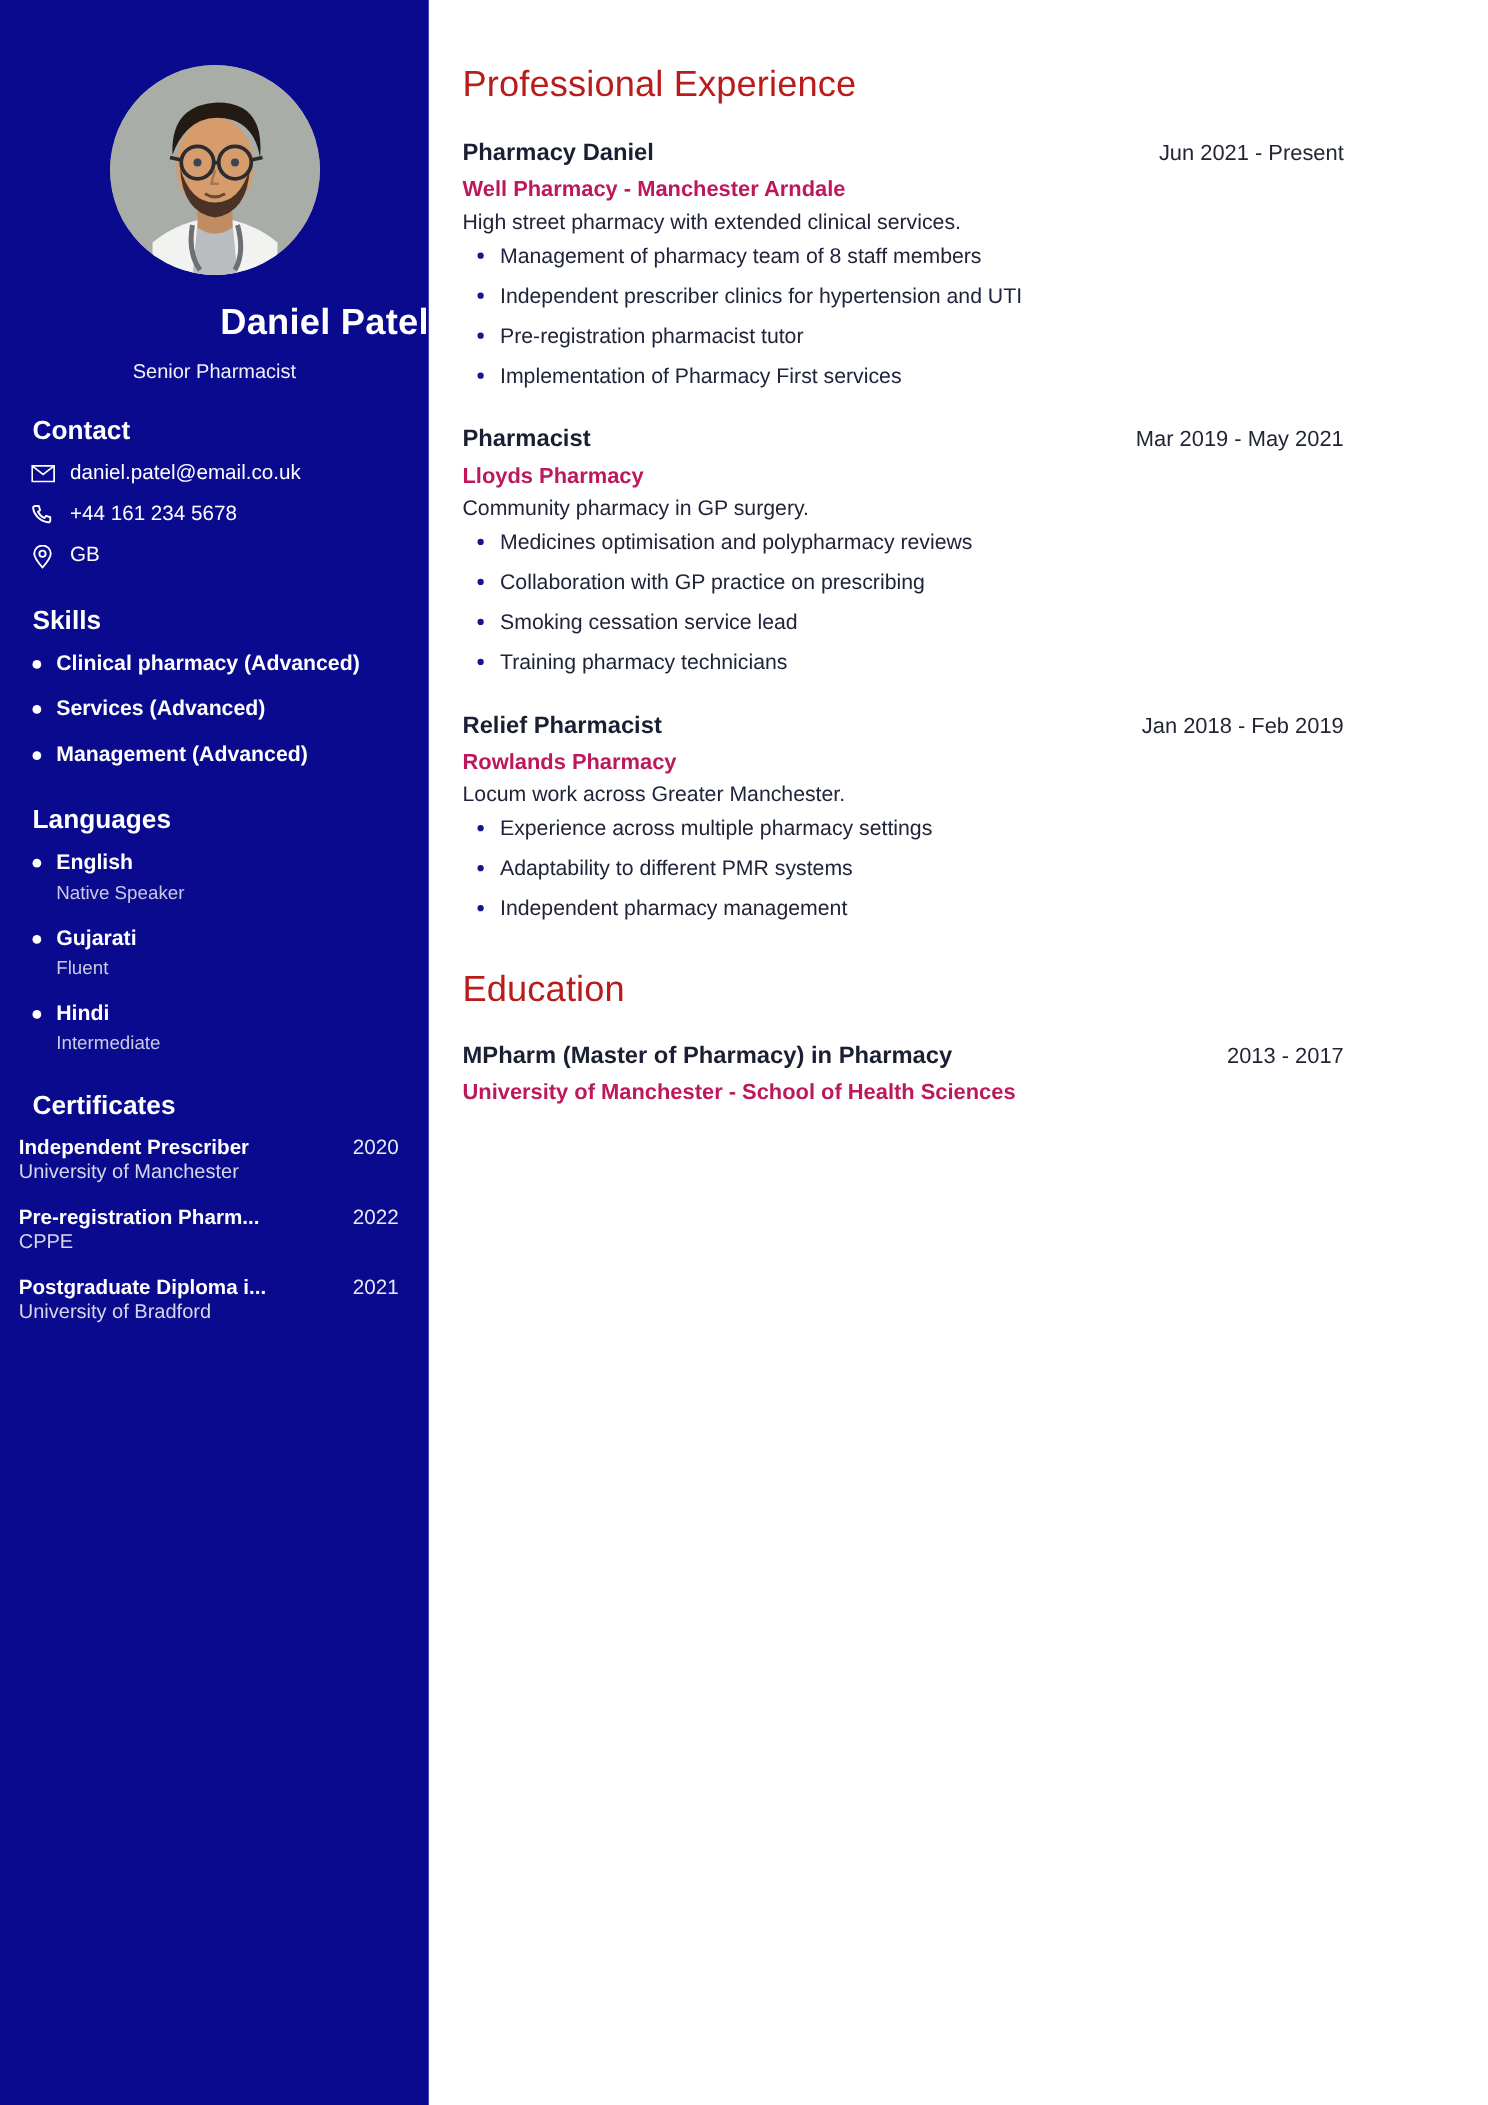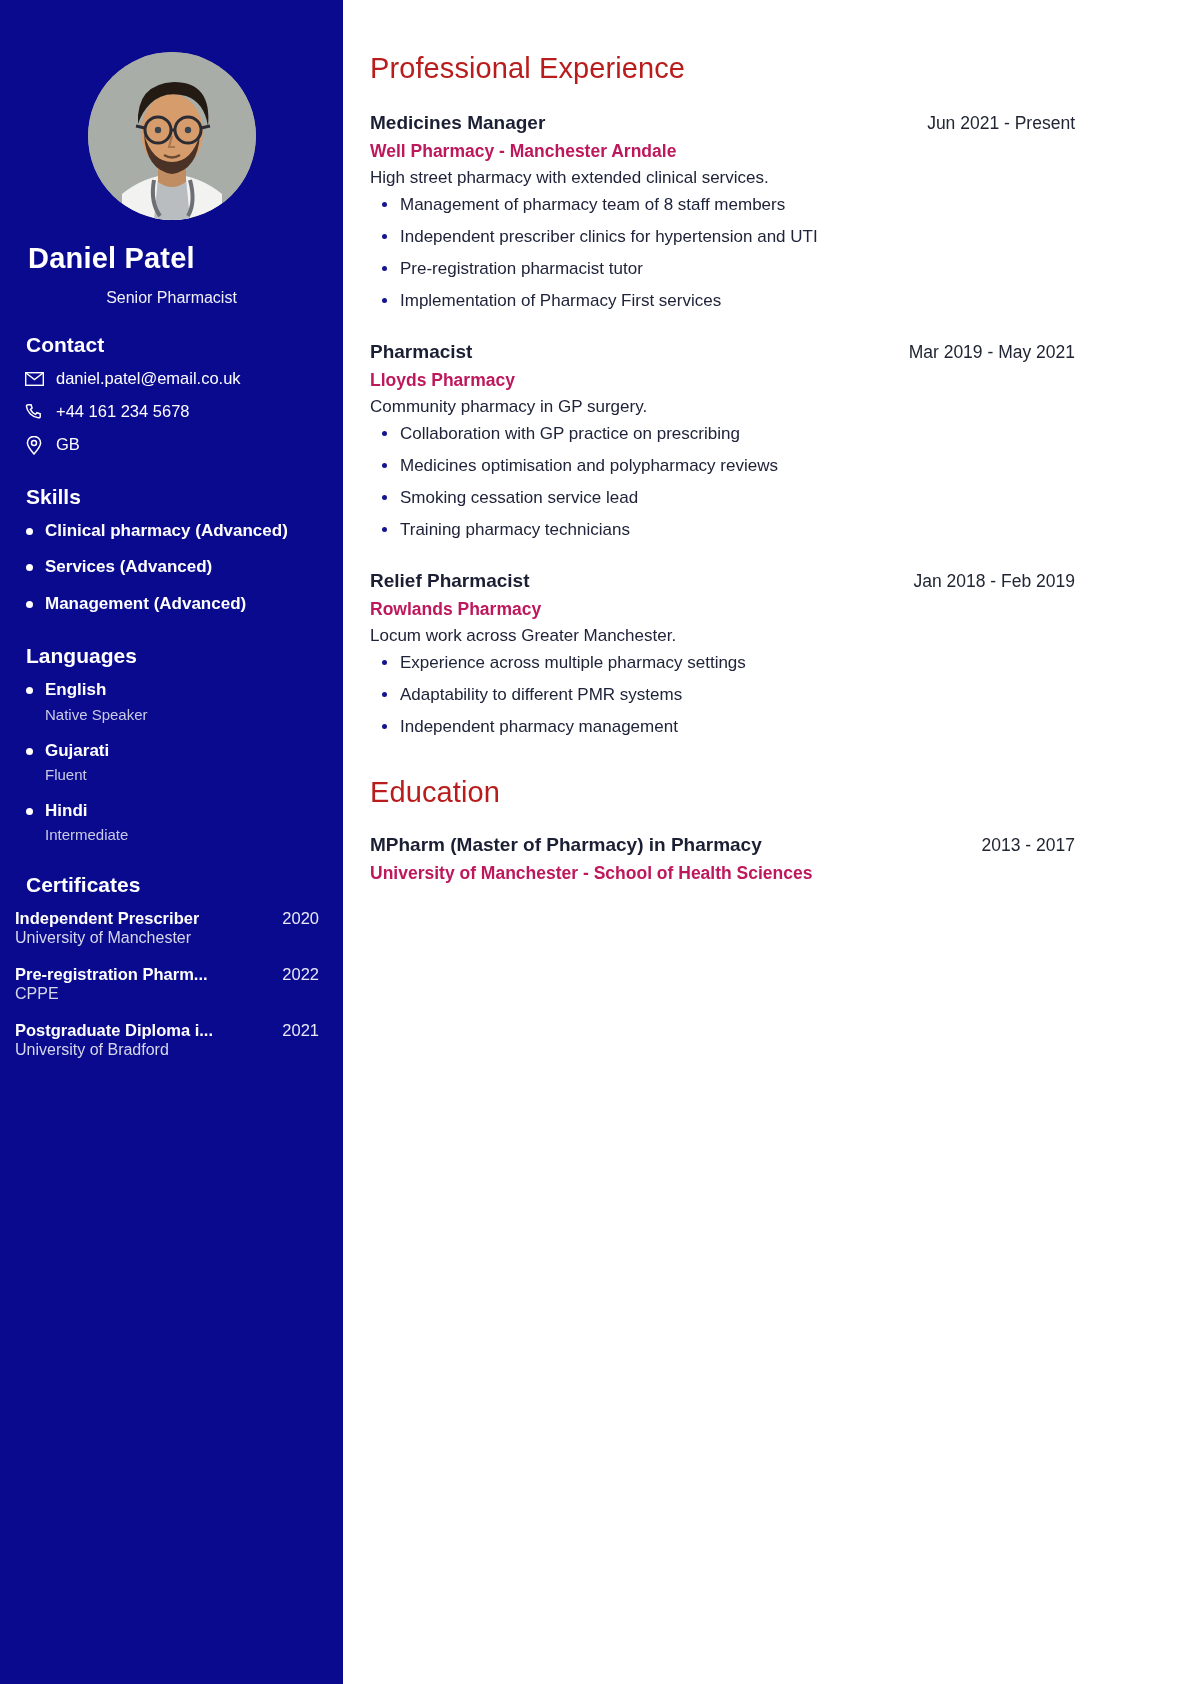--- a/index.html
+++ b/index.html
@@ -37,27 +37,26 @@
     width: 168px;
     height: 168px;
     border-radius: 50%;
     overflow: hidden;
     background: #a8aca6;
     position: relative;
   }
   .avatar svg { display: block; width: 168px; height: 168px; }
 
   .name {
-    text-align: left;
+    text-align: right;
     font-size: 29px;
     font-weight: bold;
     letter-spacing: 0.2px;
     margin-top: 22px;
     color: #ffffff;
-    padding-left: 28px;
   }
   .headline {
     text-align: center;
     font-size: 16px;
     font-weight: normal;
     margin-top: 14px;
     color: #f0f0f8;
   }
 
   .sb-section-title {
@@ -316,21 +315,21 @@
     </div>
 
   </aside>
 
   <main class="main">
 
     <h1 class="main-heading">Professional Experience</h1>
 
     <section class="entry">
       <div class="entry-head">
-        <span class="entry-title">Medicines Manager</span>
+        <span class="entry-title">Pharmacy Daniel</span>
         <span class="entry-date">Jun 2021 - Present</span>
       </div>
       <div class="entry-org">Well Pharmacy - Manchester Arndale</div>
       <div class="entry-desc">High street pharmacy with extended clinical services.</div>
       <ul class="bullets">
         <li>
             <span class="bd"></span>
             <span>Management of pharmacy team of 8 staff members</span>
           </li>
         <li>
@@ -351,25 +350,25 @@
     <section class="entry">
       <div class="entry-head">
         <span class="entry-title">Pharmacist</span>
         <span class="entry-date">Mar 2019 - May 2021</span>
       </div>
       <div class="entry-org">Lloyds Pharmacy</div>
       <div class="entry-desc">Community pharmacy in GP surgery.</div>
       <ul class="bullets">
         <li>
             <span class="bd"></span>
+            <span>Medicines optimisation and polypharmacy reviews</span>
+          </li>
+        <li>
+            <span class="bd"></span>
             <span>Collaboration with GP practice on prescribing</span>
-          </li>
-        <li>
-            <span class="bd"></span>
-            <span>Medicines optimisation and polypharmacy reviews</span>
           </li>
         <li>
             <span class="bd"></span>
             <span>Smoking cessation service lead</span>
           </li>
         <li>
             <span class="bd"></span>
             <span>Training pharmacy technicians</span>
           </li>
       </ul>

